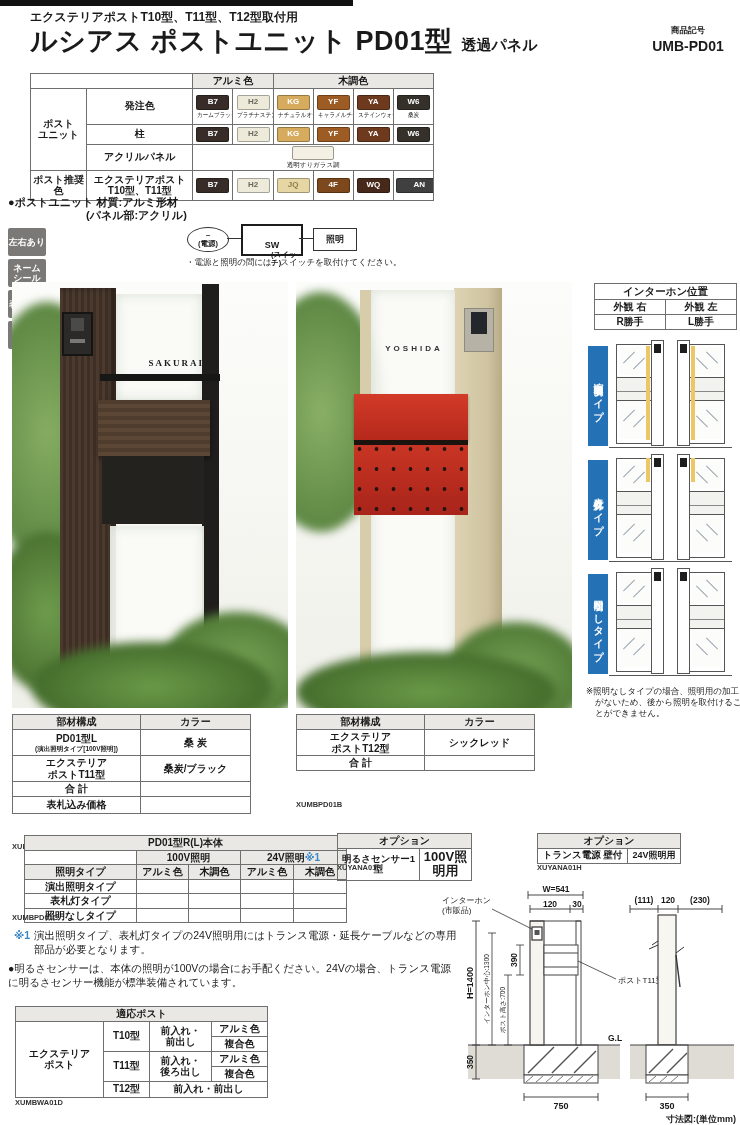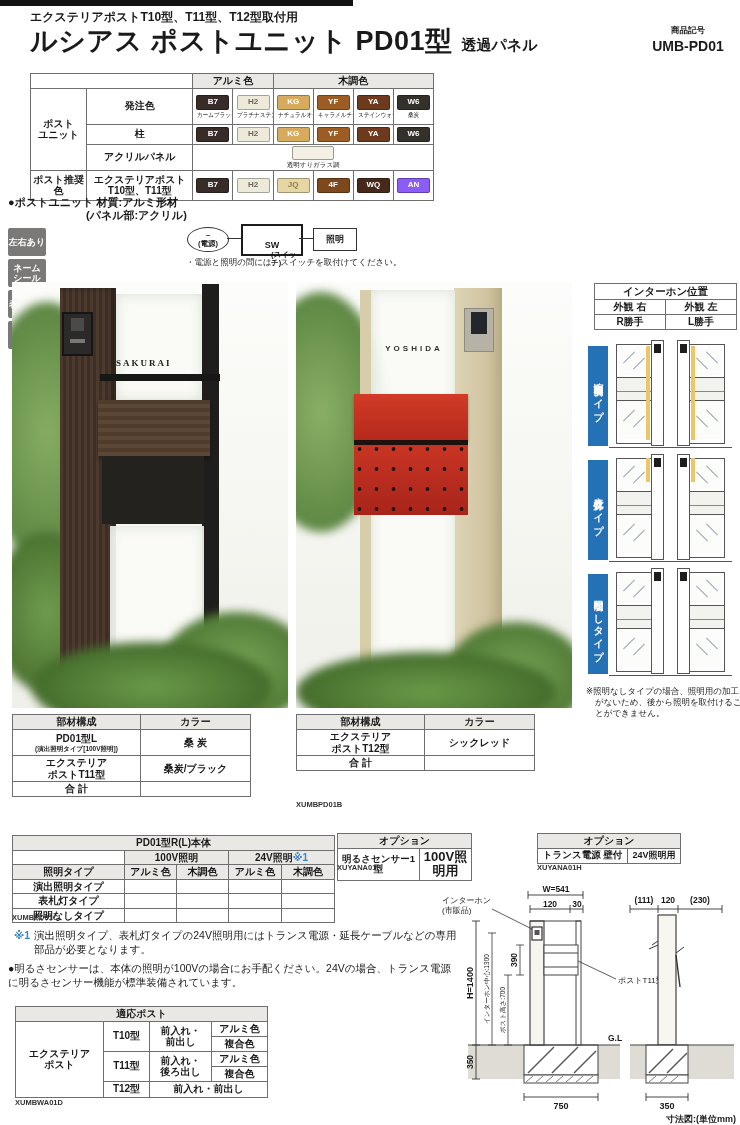--- a/index.html
+++ b/index.html
@@ -51,21 +51,21 @@
         display:flex;align-items:center;justify-content:center;font-size:9px;font-weight:bold;}
   .c-note{left:186px;top:257px;font-size:8.5px;}
   
   .photo{width:276px;height:426px;overflow:hidden;background:linear-gradient(#fcfcfa,#f0f0ea);}
   .blob{position:absolute;border-radius:50%;filter:blur(5px);}
   .wood-post{position:absolute;left:48px;top:6px;width:56px;height:412px;
      background:repeating-linear-gradient(90deg,#4c3a2e 0 3px,#3e2f26 3px 6px);box-shadow:inset -4px 0 6px rgba(0,0,0,.4);}
   .dark-bar-r{position:absolute;left:190px;top:2px;width:17px;height:412px;background:#201e1c;}
   .glass{position:absolute;background:rgba(250,250,246,.94);box-shadow:inset 0 0 12px rgba(120,150,110,.25);}
   .nameplate-bar{position:absolute;left:88px;top:92px;width:120px;height:7px;background:#171715;}
-  .nameplate-txt{position:absolute;left:104px;top:76px;width:88px;text-align:left;
+  .nameplate-txt{position:absolute;left:104px;top:76px;width:88px;text-align:right;
      font-family:"Liberation Serif","DejaVu Serif",serif;font-size:9px;font-weight:bold;
      letter-spacing:2px;color:#1c1c1c;}
   .wood-box{position:absolute;left:86px;top:118px;width:112px;height:56px;
      background:repeating-linear-gradient(0deg,#5c4736 0 4px,#503c2c 4px 8px);box-shadow:0 3px 4px rgba(0,0,0,.35);}
   .black-panel{position:absolute;left:90px;top:174px;width:102px;height:68px;background:#24221f;}
   .intercom-l{position:absolute;left:50px;top:30px;width:27px;height:40px;background:#2b2a28;
      border:2px solid #151513;}
   .intercom-l .scr{margin:4px auto 0;width:13px;height:13px;background:#4a4a48;}
   .intercom-l .btn{margin:8px auto 0;width:15px;height:4px;background:#777;}
   .beige-post{position:absolute;left:158px;top:6px;width:48px;height:414px;
@@ -218,21 +218,21 @@
       <td>
             <div class="chip" style="background-color: rgb(230, 214, 164); color: rgb(141, 123, 78);">JQ</div>
           </td>
       <td>
             <div class="chip" style="background-color: rgb(124, 72, 28); color: rgb(255, 255, 255);">4F</div>
           </td>
       <td>
             <div class="chip" style="background-color: rgb(71, 41, 27); color: rgb(255, 255, 255);">WQ</div>
           </td>
       <td>
-            <div class="chip" style="background-color: #8b5cf6; color: rgb(255, 255, 255);">AN</div>
+            <div class="chip" style="background-color: #404040; color: rgb(255, 255, 255); padding-left: 7px;">AN</div>
           </td>
     </tr>
   </tbody>
     </table>
 
   <div class="abs matline1">●ポストユニット 材質:アルミ形材</div>
   <div class="abs matline2">(パネル部:アクリル)</div>
 
   <div class="abs badges">
     <div class="badge">左右あり</div>
@@ -451,20 +451,24 @@
         </tr>
     <tr style="height:26px">
           <td class="pre">エクステリア
 ポストT11型</td>
           <td class="pre">桑炭/ブラック</td>
         </tr>
     <tr style="height:15px">
           <td>合 計</td>
           <td></td>
         </tr>
+    <tr style="height:17px">
+          <td>表札込み価格</td>
+          <td></td>
+        </tr>
   </tbody>
     </table>
   <div class="cap" style="left:12px;top:842px;">XUMBPD01A</div>
 
   <table class="abs tbl" style="left:296px;top:714px;width:238px;">
     <colgroup>
         <col style="width:128px">
         <col style="width:110px">
       </colgroup>
     <tbody>
@@ -478,21 +482,21 @@
           <td>シックレッド</td>
         </tr>
     <tr style="height:15px">
           <td>合 計</td>
           <td></td>
         </tr>
   </tbody>
     </table>
   <div class="cap" style="left:296px;top:800px;">XUMBPD01B</div>
 
-  <table class="abs tbl" style="left:12px;top:835px;width:322px;">
+  <table class="abs tbl" style="left:24px;top:835px;width:322px;">
     <colgroup>
         <col style="width:112px">
         <col style="width:52px">
         <col style="width:52px">
         <col style="width:53px">
         <col style="width:53px">
       </colgroup>
     <tbody>
         <tr style="height:12px">
           <td colspan="5" class="hd">PD01型R(L)本体</td>

